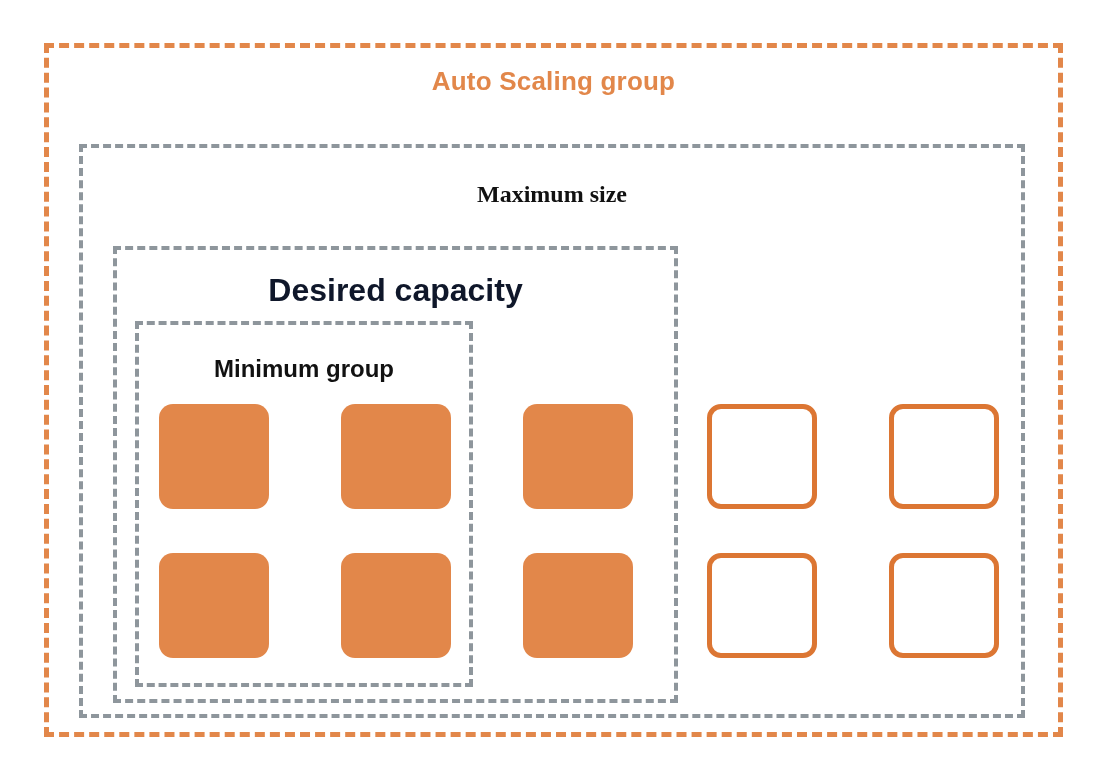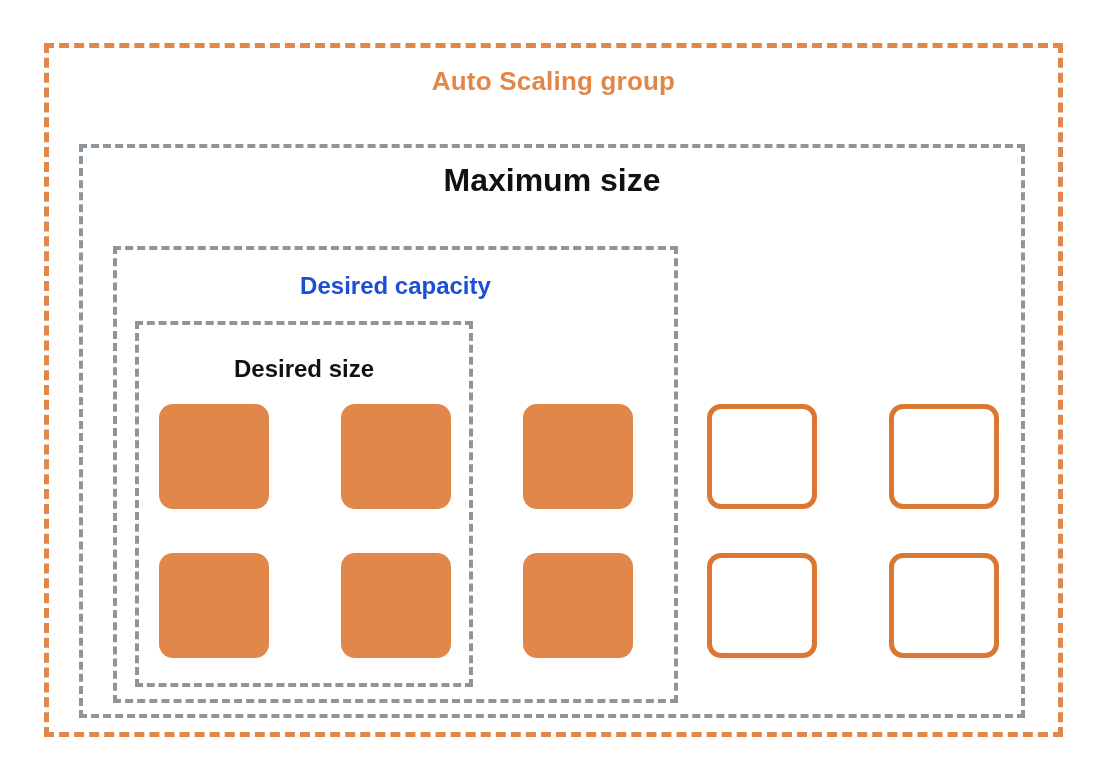--- a/index.html
+++ b/index.html
@@ -72,32 +72,33 @@
     left: 44px;
     top: 68px;
     width: 1019px;
     font-size: 26px;
     color: #E2874A;
     letter-spacing: 0.2px;
   }
 
   .label-max {
     left: 79px;
-    top: 164px;
+    top: 182px;
     width: 946px;
-    font-size: 32px;
+    font-size: 24px;
     color: #111111;
+    font-family: Liberation Serif, serif;
   }
 
   .label-desired {
     left: 113px;
     top: 274px;
     width: 565px;
-    font-size: 24px;
-    color: #1d4ed8;
+    font-size: 32px;
+    color: #0f172a;
   }
 
   .label-min {
     left: 135px;
     top: 357px;
     width: 338px;
     font-size: 24px;
     color: #111111;
   }
 
@@ -128,21 +129,21 @@
   <div class="frame frame-asg"></div>
   <div class="label label-asg">Auto Scaling group</div>
 
   <div class="frame frame-max"></div>
   <div class="label label-max">Maximum size</div>
 
   <div class="frame frame-desired"></div>
   <div class="label label-desired">Desired capacity</div>
 
   <div class="frame frame-min"></div>
-  <div class="label label-min">Desired size</div>
+  <div class="label label-min">Minimum group</div>
 
   <div id="instance-layer">
       <div class="instance filled" style="left: 159px; top: 404px;"></div>
       <div class="instance filled" style="left: 341px; top: 404px;"></div>
       <div class="instance filled" style="left: 523px; top: 404px;"></div>
       <div class="instance outlined" style="left: 707px; top: 404px;"></div>
       <div class="instance outlined" style="left: 889px; top: 404px;"></div>
       <div class="instance filled" style="left: 159px; top: 553px;"></div>
       <div class="instance filled" style="left: 341px; top: 553px;"></div>
       <div class="instance filled" style="left: 523px; top: 553px;"></div>

